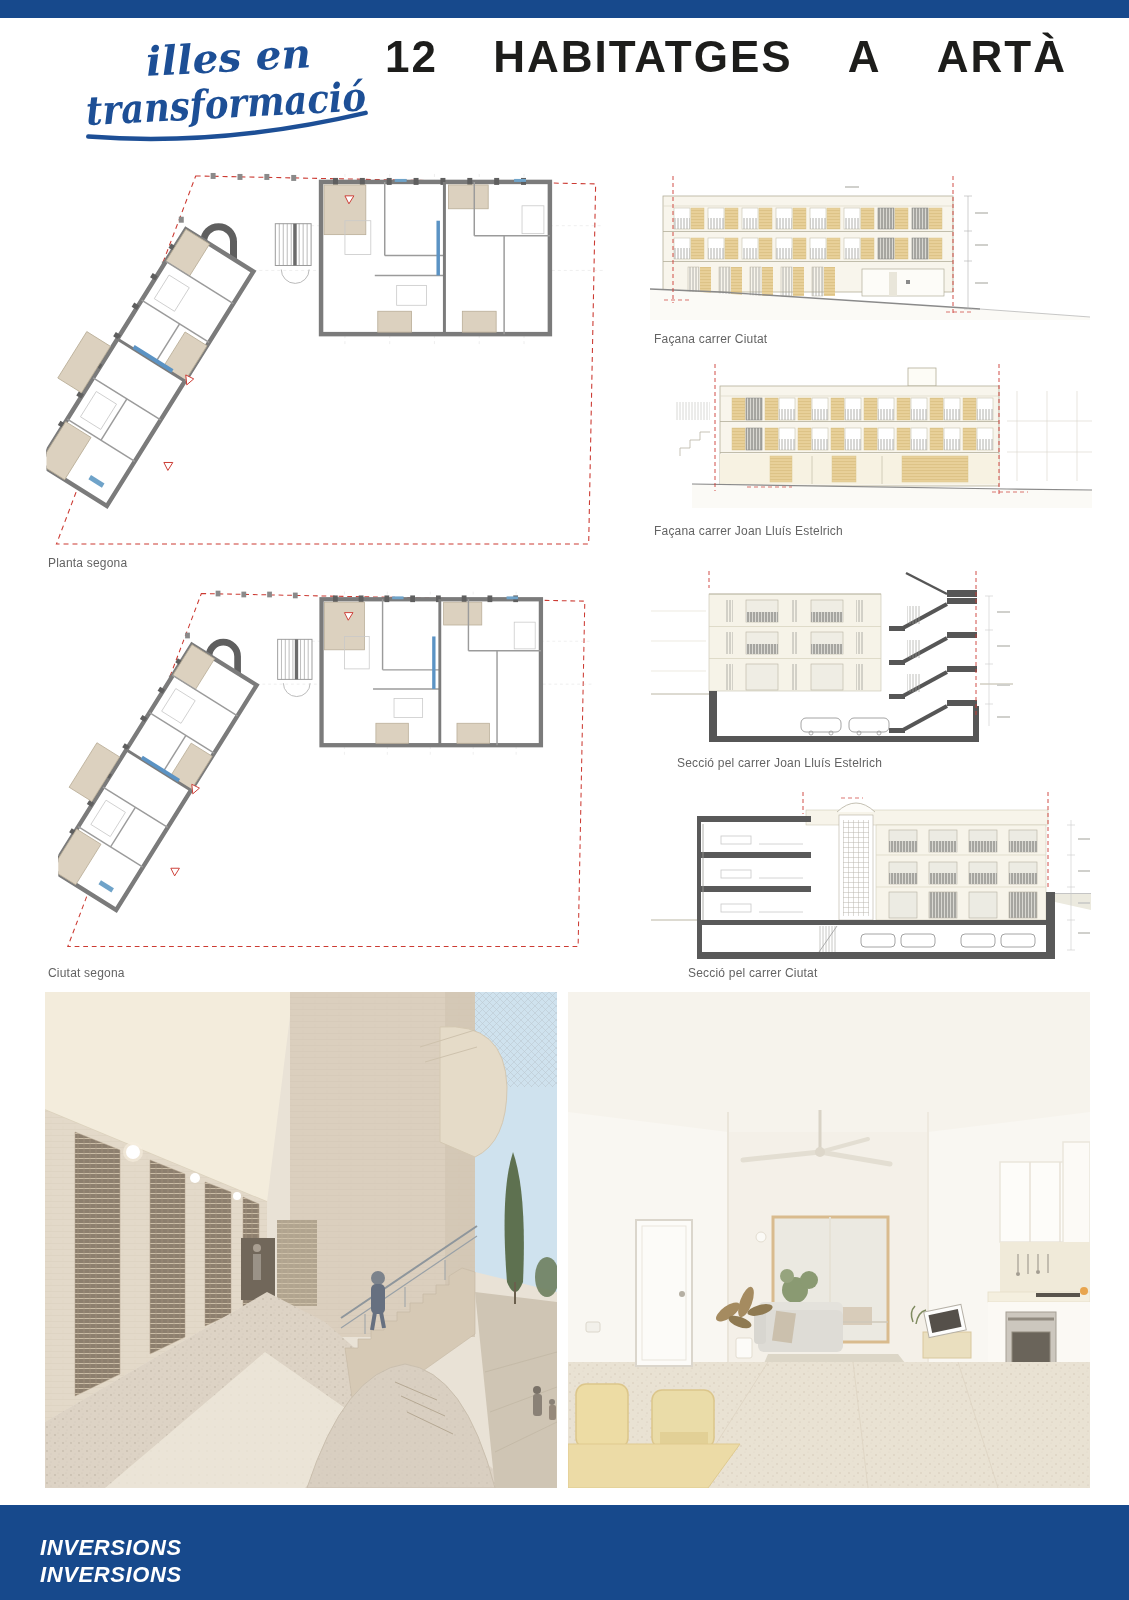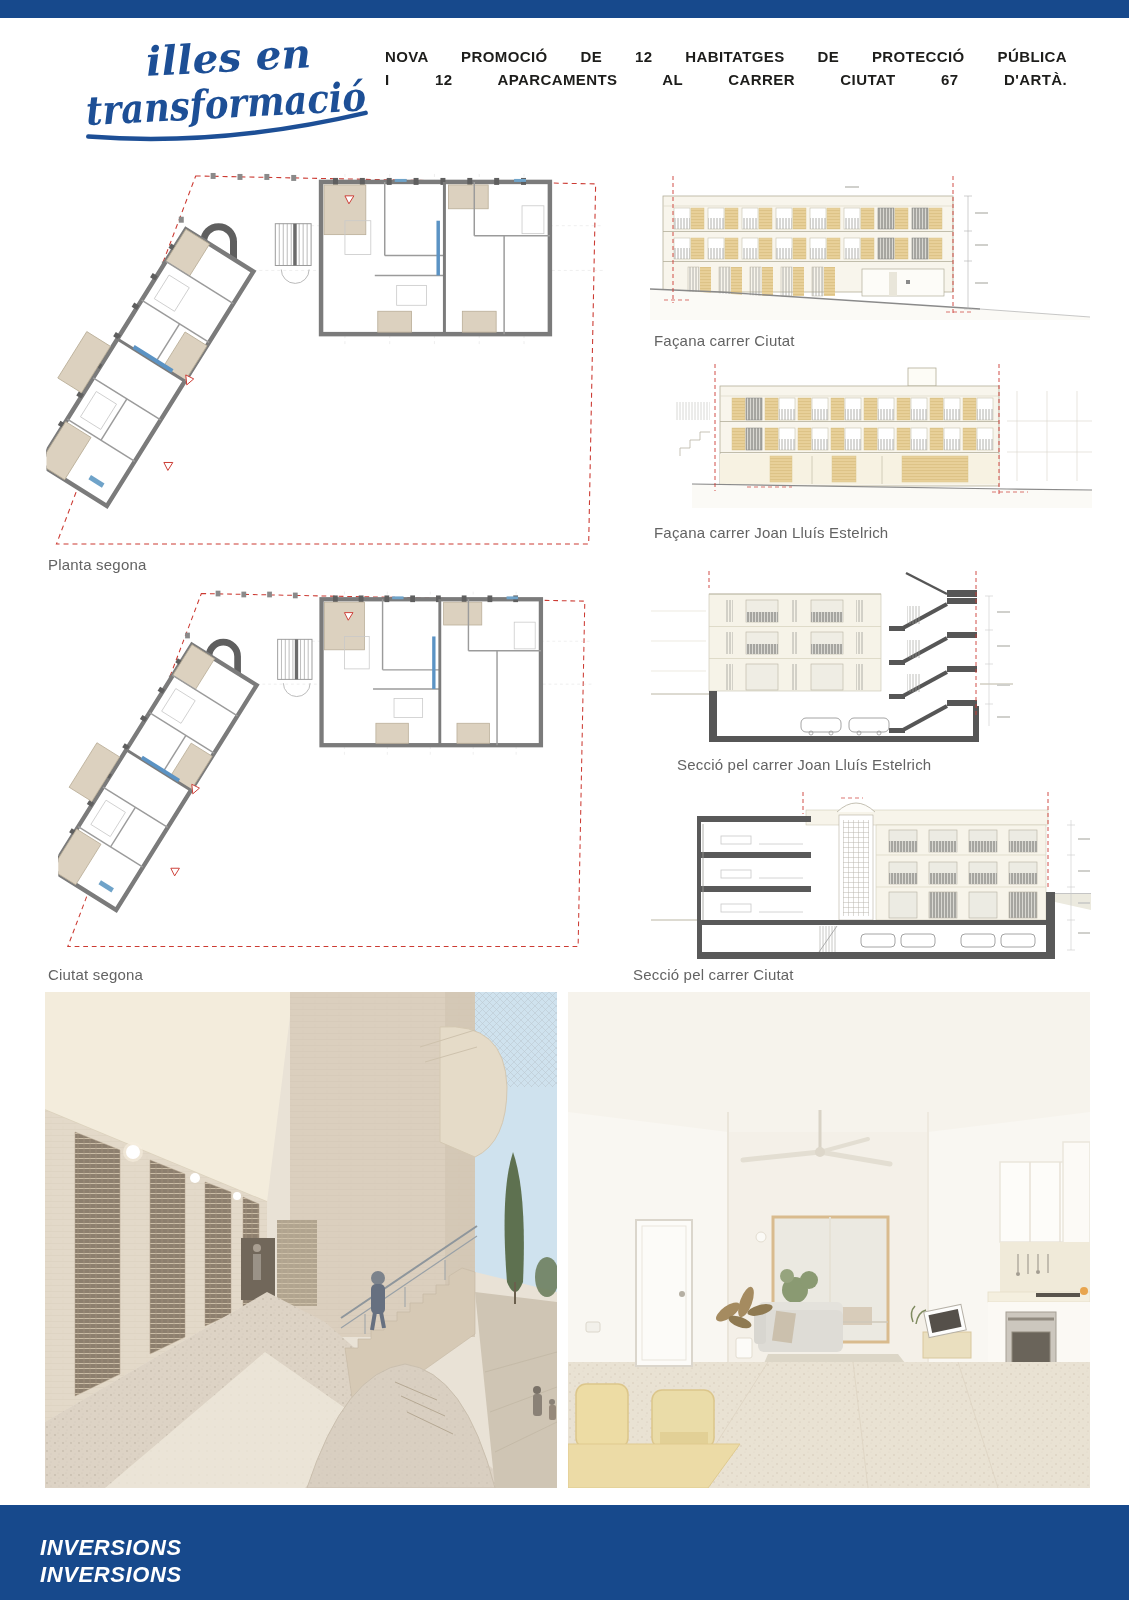--- a/index.html
+++ b/index.html
@@ -8,21 +8,21 @@
   .topbar{position:absolute;left:0;top:0;width:1129px;height:18px;background:#17498C;}
   
   .logo{position:absolute;left:70px;top:26px;width:305px;height:120px;}
   .headtext{position:absolute;left:385px;top:34px;width:682px;}
   .title-row{display:flex;justify-content:space-between;align-items:baseline;
              font-size:44px;font-weight:bold;color:#1d1d1b;letter-spacing:2px;line-height:1.05;}
   .subtitle{margin-top:12px;font-size:15px;font-weight:bold;color:#1d1d1b;line-height:1.5;}
   .sub-line{text-align:justify;text-align-last:justify;letter-spacing:.4px;}
   
   .fig{position:absolute;}
-  .lbl{position:absolute;font-size:15px;color:#636363;letter-spacing:.2px;}
+  .lbl{position:absolute;font-size:12px;color:#636363;letter-spacing:.2px;}
   svg{display:block;}
   
   .footer{position:absolute;left:0;top:1505px;width:1129px;height:95px;background:#17498C;}
   .org{position:absolute;left:40px;top:1535px;color:#ffffff;font-weight:bold;
        font-size:22px;letter-spacing:.6px;line-height:1.22;font-style:italic;}
 </style>
 </head>
 <body>
 
 <div class="page">
@@ -190,23 +190,25 @@
     <svg viewBox="0 0 305 120" width="305" height="120">
       <g transform="rotate(-3 150 60)" fill="#1D4F96" font-family="'DejaVu Serif',serif" font-style="italic" font-weight="bold">
         <text x="160" y="46" font-size="40" text-anchor="middle" textLength="165" lengthAdjust="spacingAndGlyphs">illes en</text>
         <text x="155" y="92" font-size="40" text-anchor="middle" textLength="280" lengthAdjust="spacingAndGlyphs">transformació</text>
       </g>
       <path d="M18,106 Q150,121 296,92" fill="none" stroke="#1D4F96" stroke-width="4.5" stroke-linecap="round" transform="rotate(-2 150 100)"></path>
     </svg>
   </div>
 
   <div class="headtext">
-    <div class="subtitle">
-      <div class="sub-line">NOVA PROMOCIÓ DE 12 HABITATGES DE PROTECCIÓ PÚBLICA</div>
-      <div class="sub-line">I 12 APARCAMENTS AL CARRER CIUTAT 67 D'ARTÀ.</div>
+    <div class="title-row">
+      <span>12</span>
+      <span>HABITATGES</span>
+      <span>A</span>
+      <span>ARTÀ</span>
     </div>
   </div>
 
   <div class="fig" style="left:45px;top:166px;">
     <svg viewBox="0 0 575 390" width="575" height="388">
         <use href="#plan-sym"></use>
       </svg>
   </div>
   <div class="lbl" style="left:48px;top:556px;">Planta segona</div>
 
@@ -572,21 +574,21 @@
         <rect x="427" y="122" width="12" height="2" fill="#d0d0cc"></rect>
           <rect x="427" y="152" width="12" height="2" fill="#d0d0cc"></rect>
       </g>
       <g stroke="#cc3b33" stroke-dasharray="4,3">
         <line x1="152" y1="12" x2="152" y2="34" stroke-width="0.9"></line>
         <line x1="397" y1="12" x2="397" y2="110" stroke-width="0.9"></line>
         <line x1="190" y1="18" x2="212" y2="18" stroke-width="0.7"></line>
       </g>
     </svg>
   </div>
-  <div class="lbl" style="left:633px;top:966px;">Secció pel carrer Ciutat</div>
+  <div class="lbl" style="left:688px;top:966px;">Secció pel carrer Ciutat</div>
 
   <div class="fig" style="left:45px;top:992px;">
     <svg viewBox="0 0 512 496" width="512" height="496">
       <rect width="512" height="496" fill="#e9e2d6"></rect>
       <g>
         <polygon points="360,0 512,0 512,300 430,280 395,130" fill="#cfe2ee"></polygon>
         <rect x="360" y="0" width="152" height="95" fill="url(#mesh)" opacity="0.8"></rect>
       </g>
       <g>
         <polygon points="0,0 248,0 222,210 0,118" fill="#f3ecdc"></polygon>

